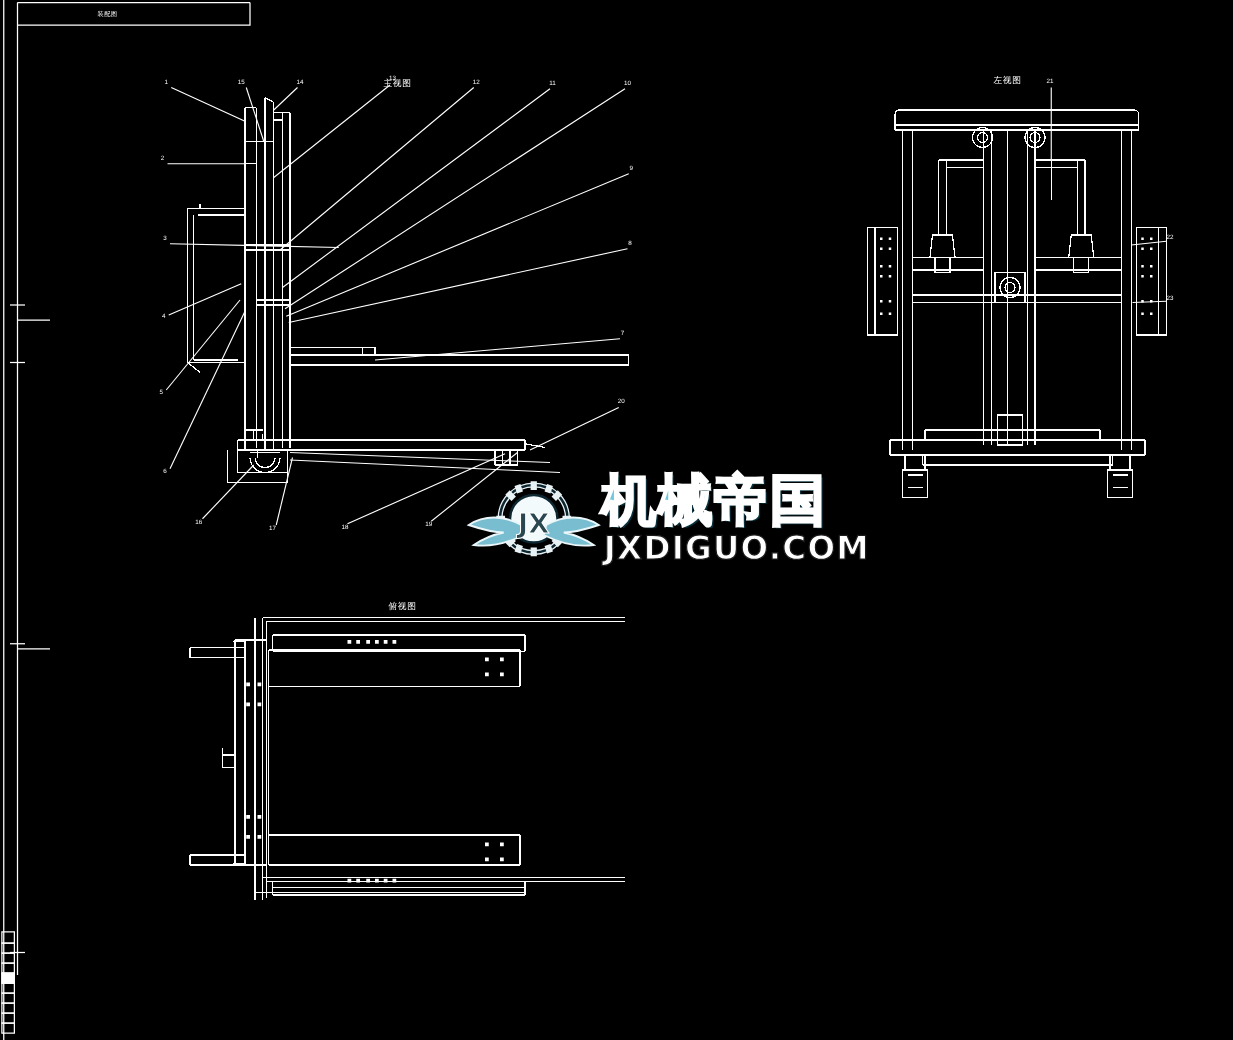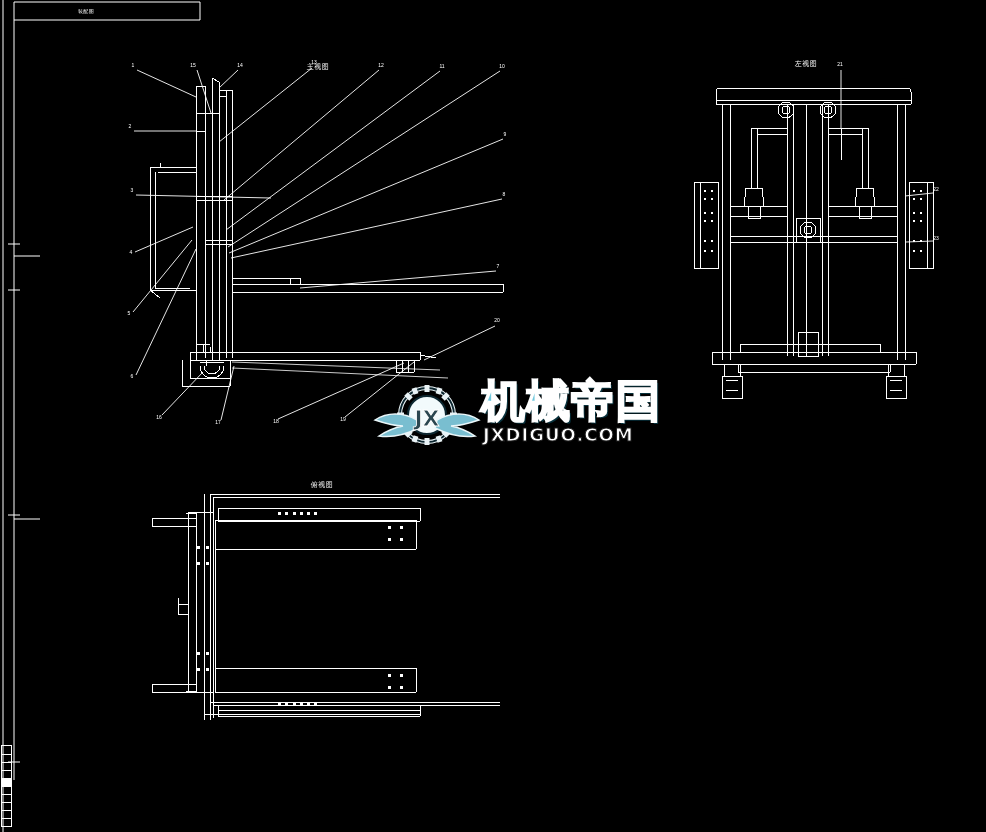--- a/index.html
+++ b/index.html
@@ -19,21 +19,21 @@
   
   #watermark{position:absolute;left:373px;top:382px;width:290px;height:66px;}
   #wm-logo{position:absolute;left:0;top:0;width:108px;height:66px;}
   #wm-han{position:absolute;left:108px;top:-2px;
       font-family:Liberation Mono, monospace;font-weight:bold;font-size:44px;
       color:#6fc8dd;letter-spacing:1px;line-height:48px;
       -webkit-text-stroke:2px #ffffff;
       text-shadow:0 0 2px #0a2a33, 2px 2px 0 #08323d;
       white-space:nowrap;}
   #wm-dom{position:absolute;left:110px;top:42px;
-      font-family:"DejaVu Sans",sans-serif;font-weight:bold;font-size:18px;
+      font-family:"DejaVu Sans",sans-serif;font-weight:bold;font-size:26px;
       color:#ffffff;letter-spacing:1px;white-space:nowrap;
       -webkit-text-stroke:1px #1b1b1b;}
   
   #ruler{position:absolute;left:0;top:745px;width:14px;height:87px;}
   .rcell{position:absolute;left:1px;width:11px;border:1px solid #ffffff;box-sizing:border-box;}
 </style>
 </head>
 <body>
 
 <div id="stage">

